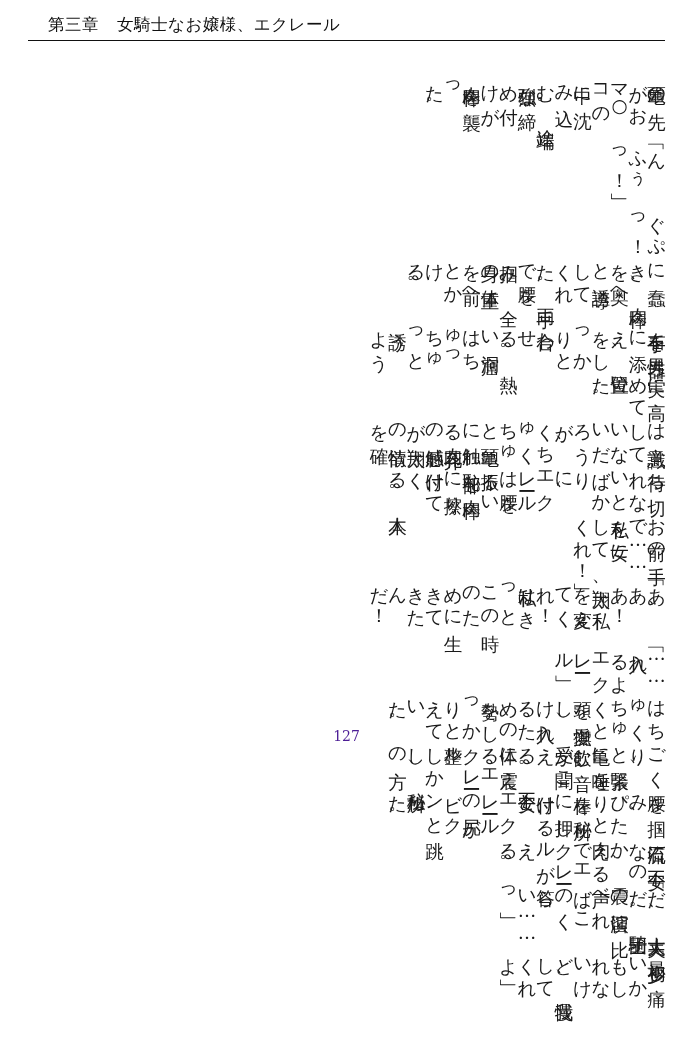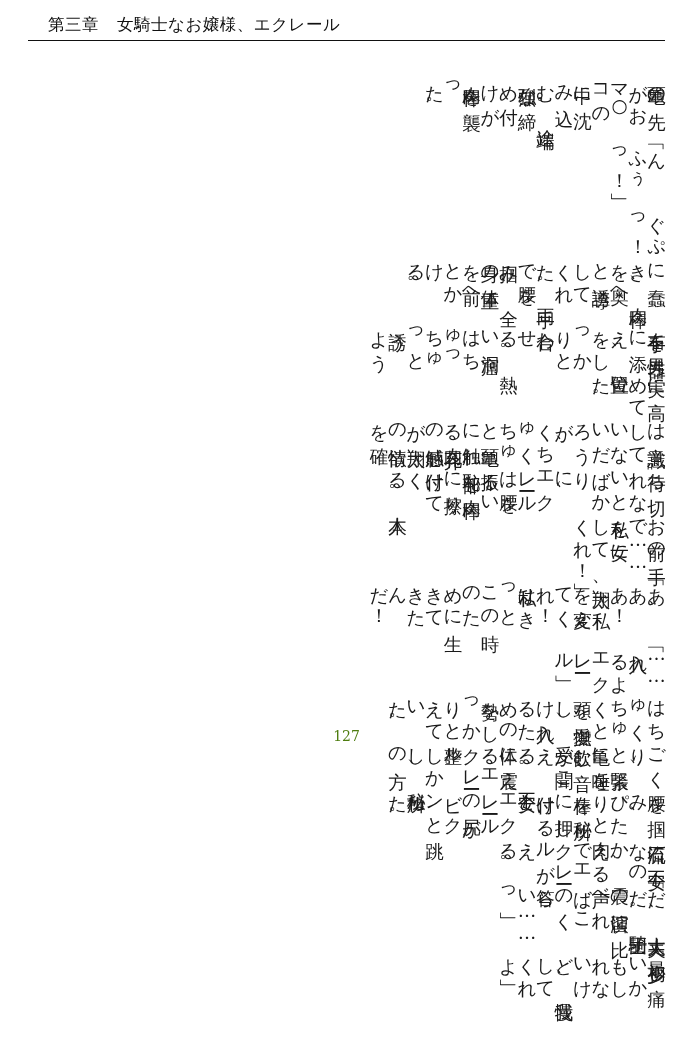--- a/index.html
+++ b/index.html
@@ -87,21 +87,21 @@
     height: 910px;
   }
 
   .page-number {
     position: absolute;
     bottom: 24px;
     left: 0;
     width: 693px;
     text-align: center;
     font-size: 14px;
-    color: #4d7c0f;
+    color: #4c1d95;
     font-family: "DejaVu Serif", "Liberation Serif", serif;
   }
 
   .footer-mark {
     position: absolute;
     bottom: 6px;
     left: 0;
     width: 693px;
     text-align: center;
     font-size: 11px;

